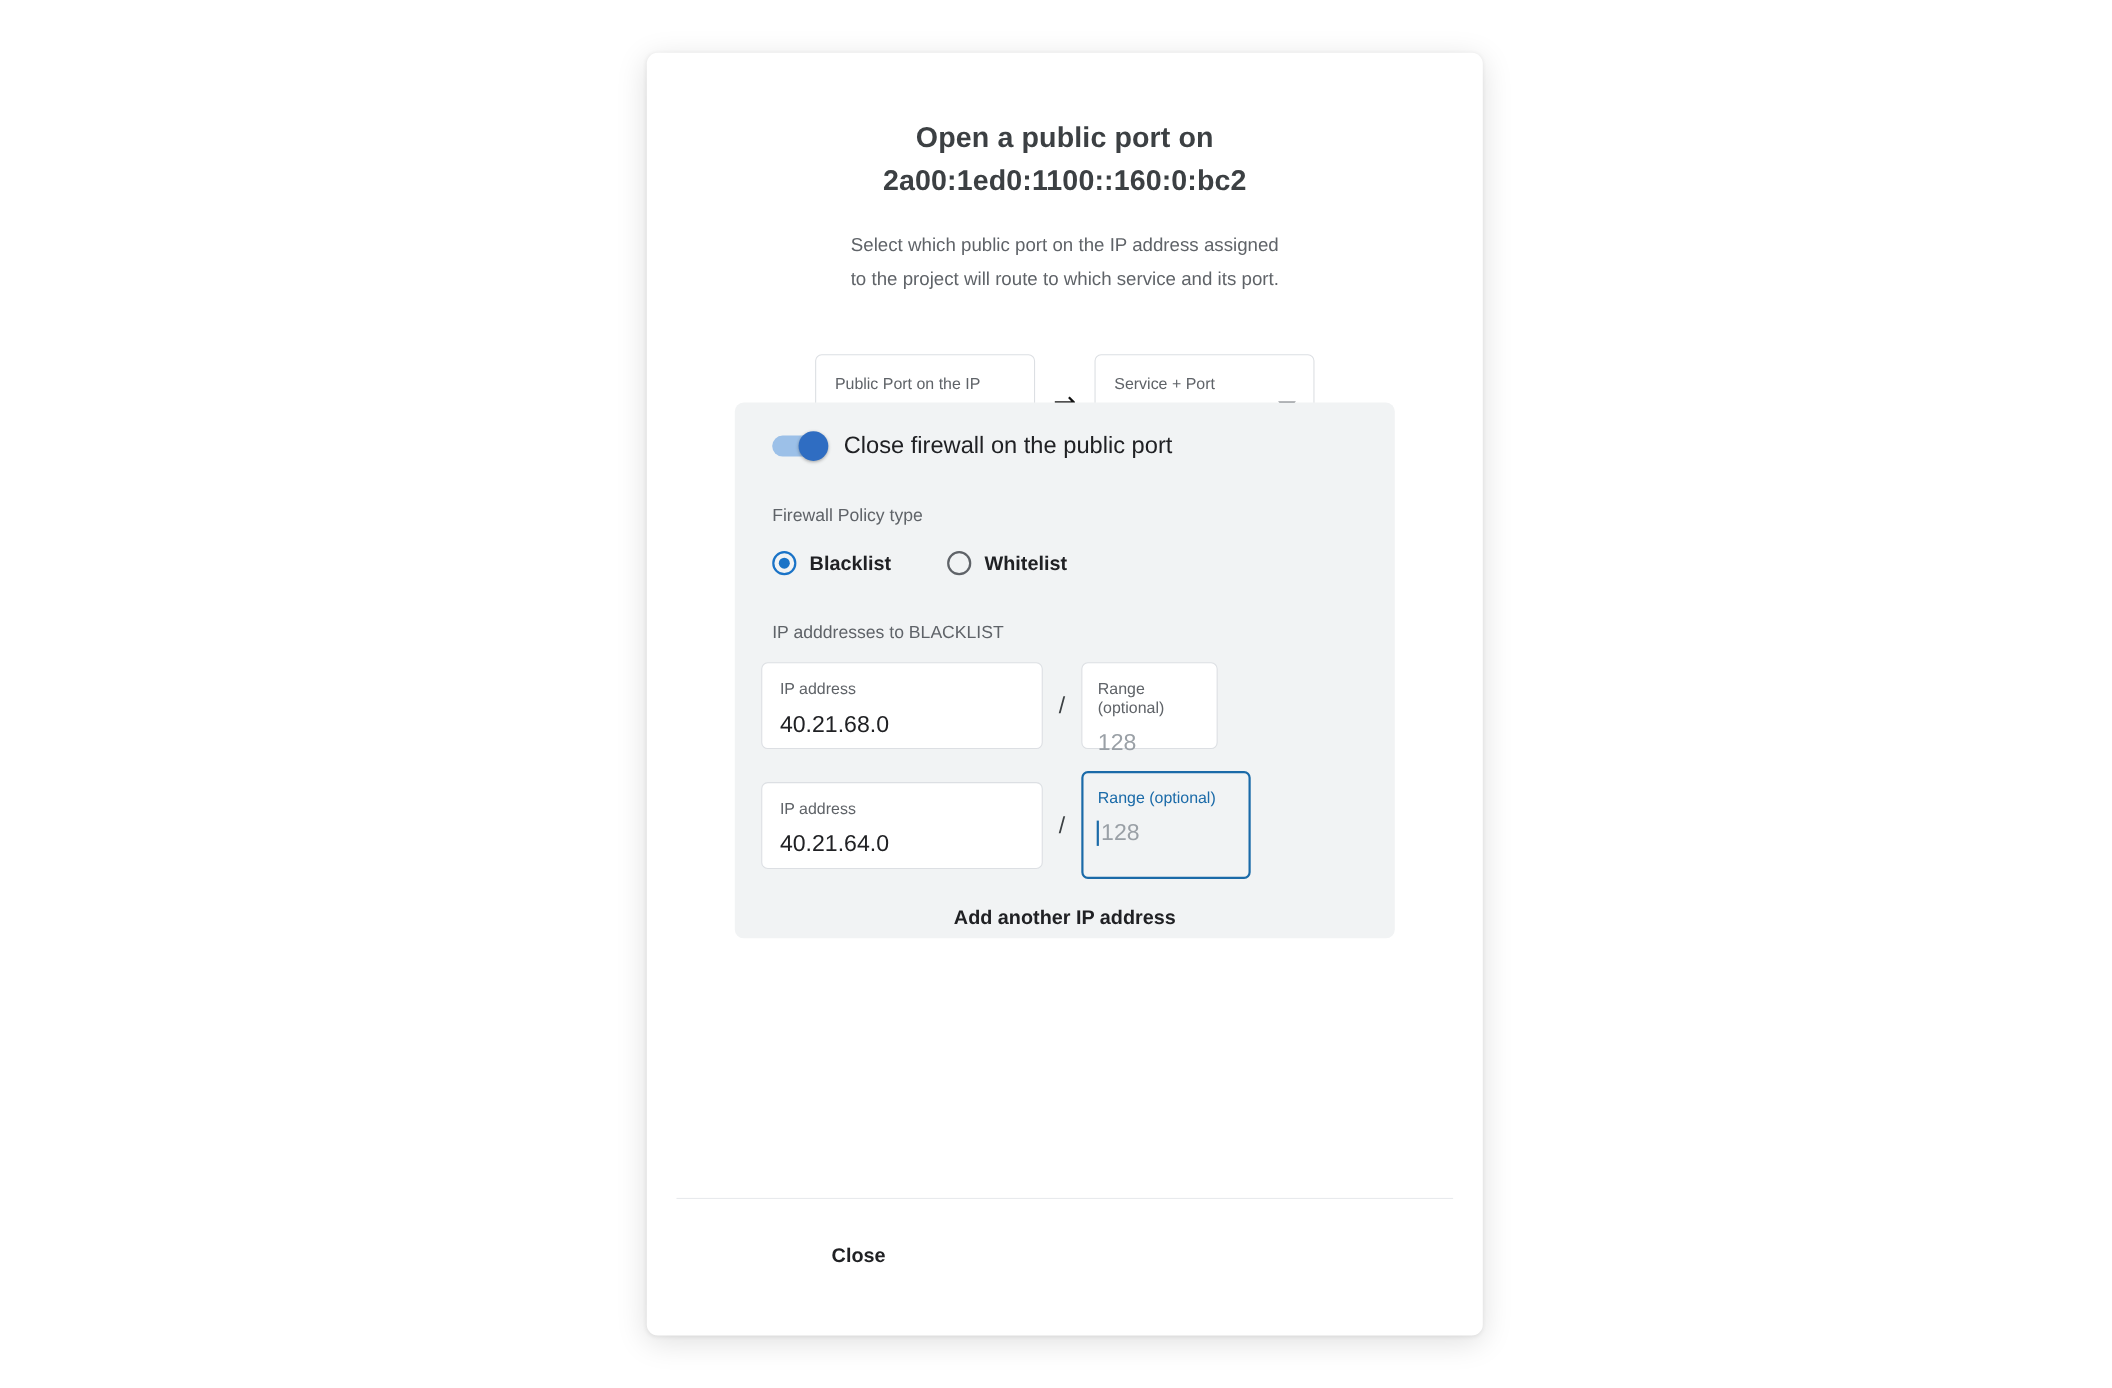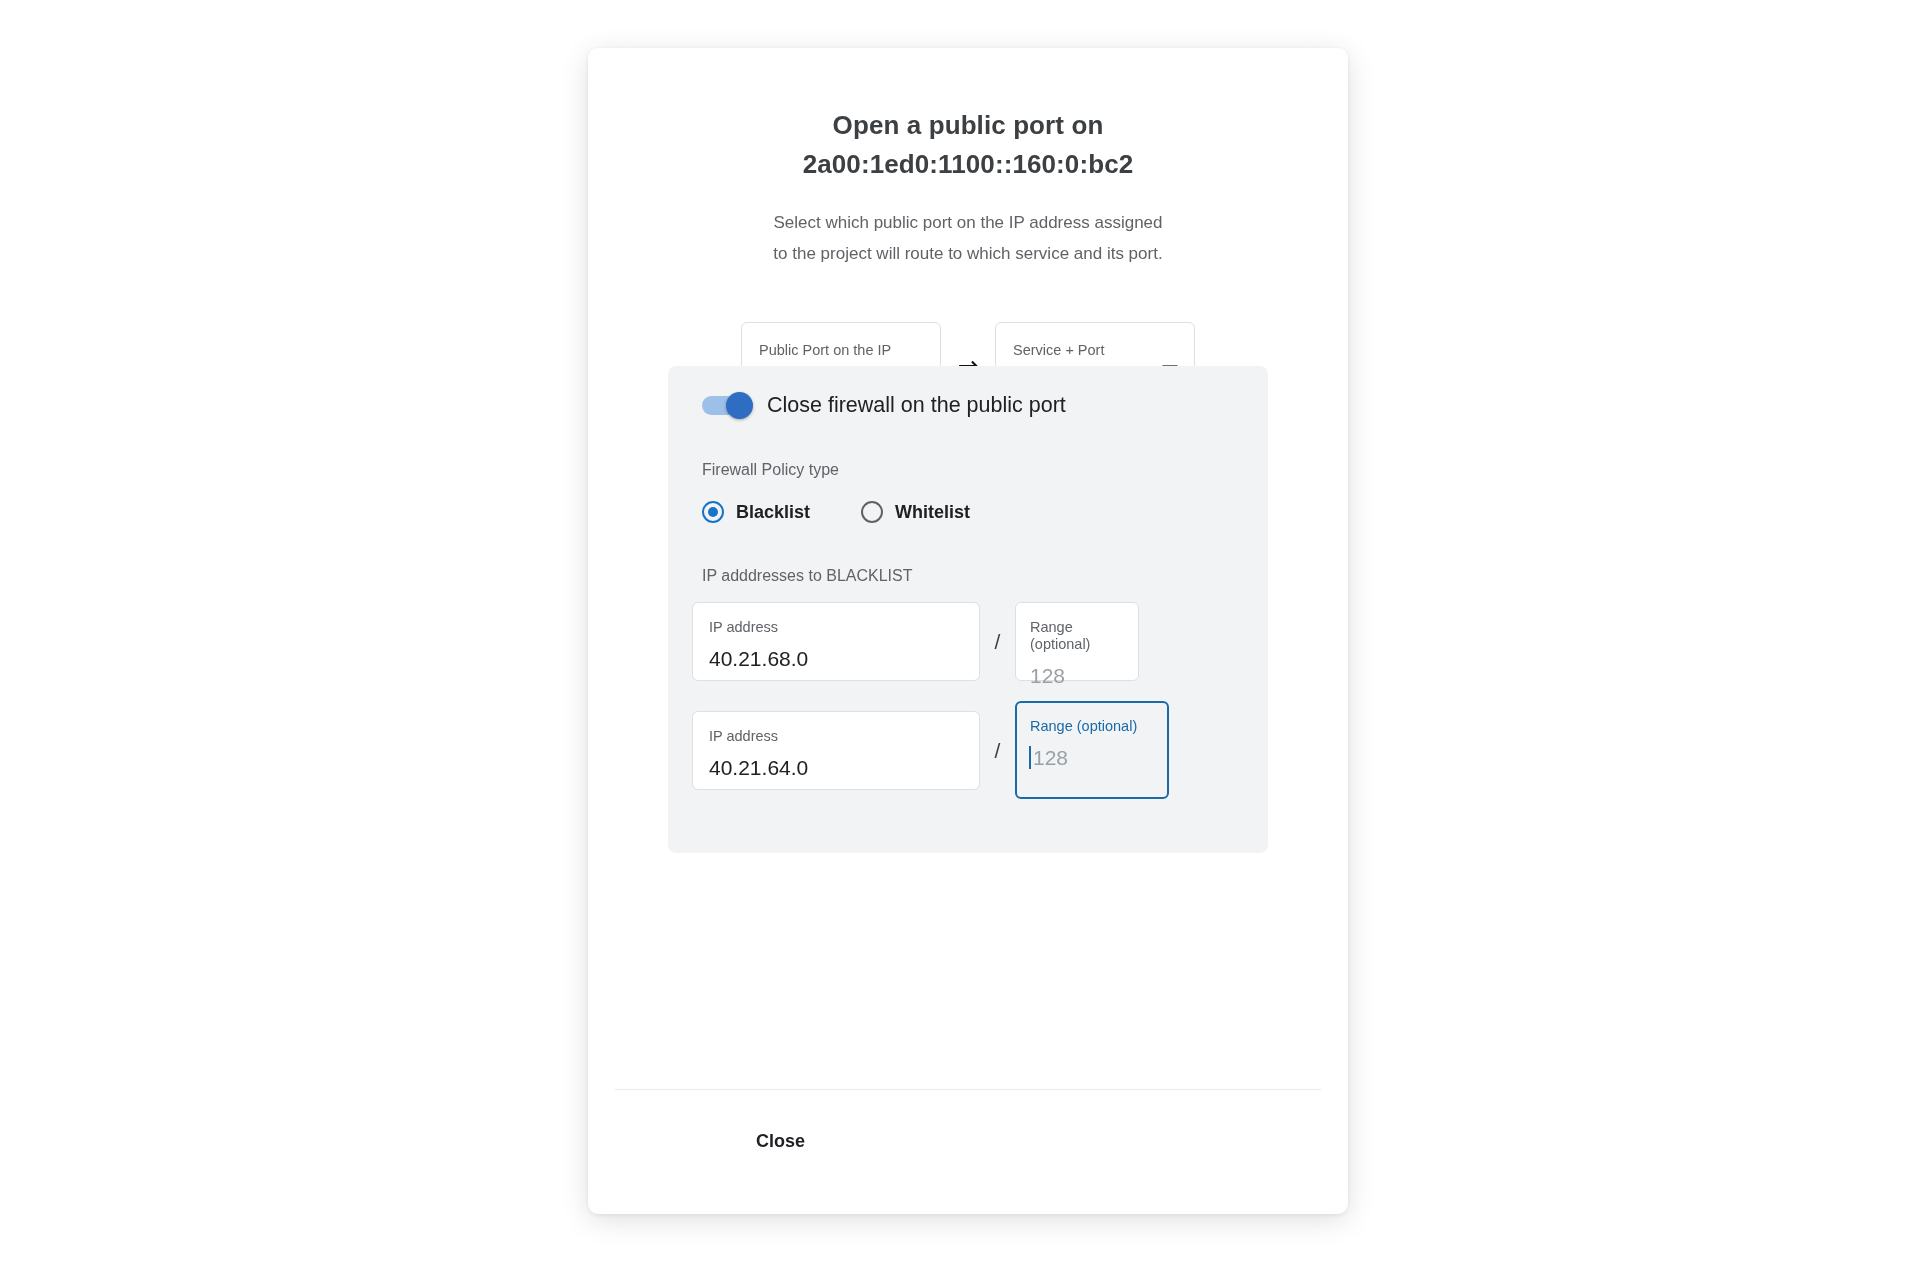--- a/index.html
+++ b/index.html
@@ -221,21 +221,21 @@
   }
 
   .ip-row {
     display: flex;
     align-items: center;
     margin-top: 17px;
   }
   .ip-row.second { margin-top: 20px; }
 
   #ip-field-1, #ip-field-2 {
-    width: 288px;
+    width: 256px;
     height: 79px;
     padding: 16px 16px 0 16px;
   }
   .slash {
     width: 35px;
     text-align: center;
     font-size: 21px;
     color: #3c4043;
     line-height: 1;
   }
@@ -396,20 +396,21 @@
         </div>
         <div class="slash">/</div>
         <div id="range-field-2">
           <div class="field-label">Range (optional)</div>
           <div class="field-value placeholder">
             <span class="caret"></span><span>128</span>
           </div>
         </div>
       </div>
 
+      <div class="add-another">Add another IP address</div>
 
     </div>
 
     <div class="divider"></div>
 
     <div class="footer">
       <button class="btn-text">Close</button>
     </div>
 
   </div>

